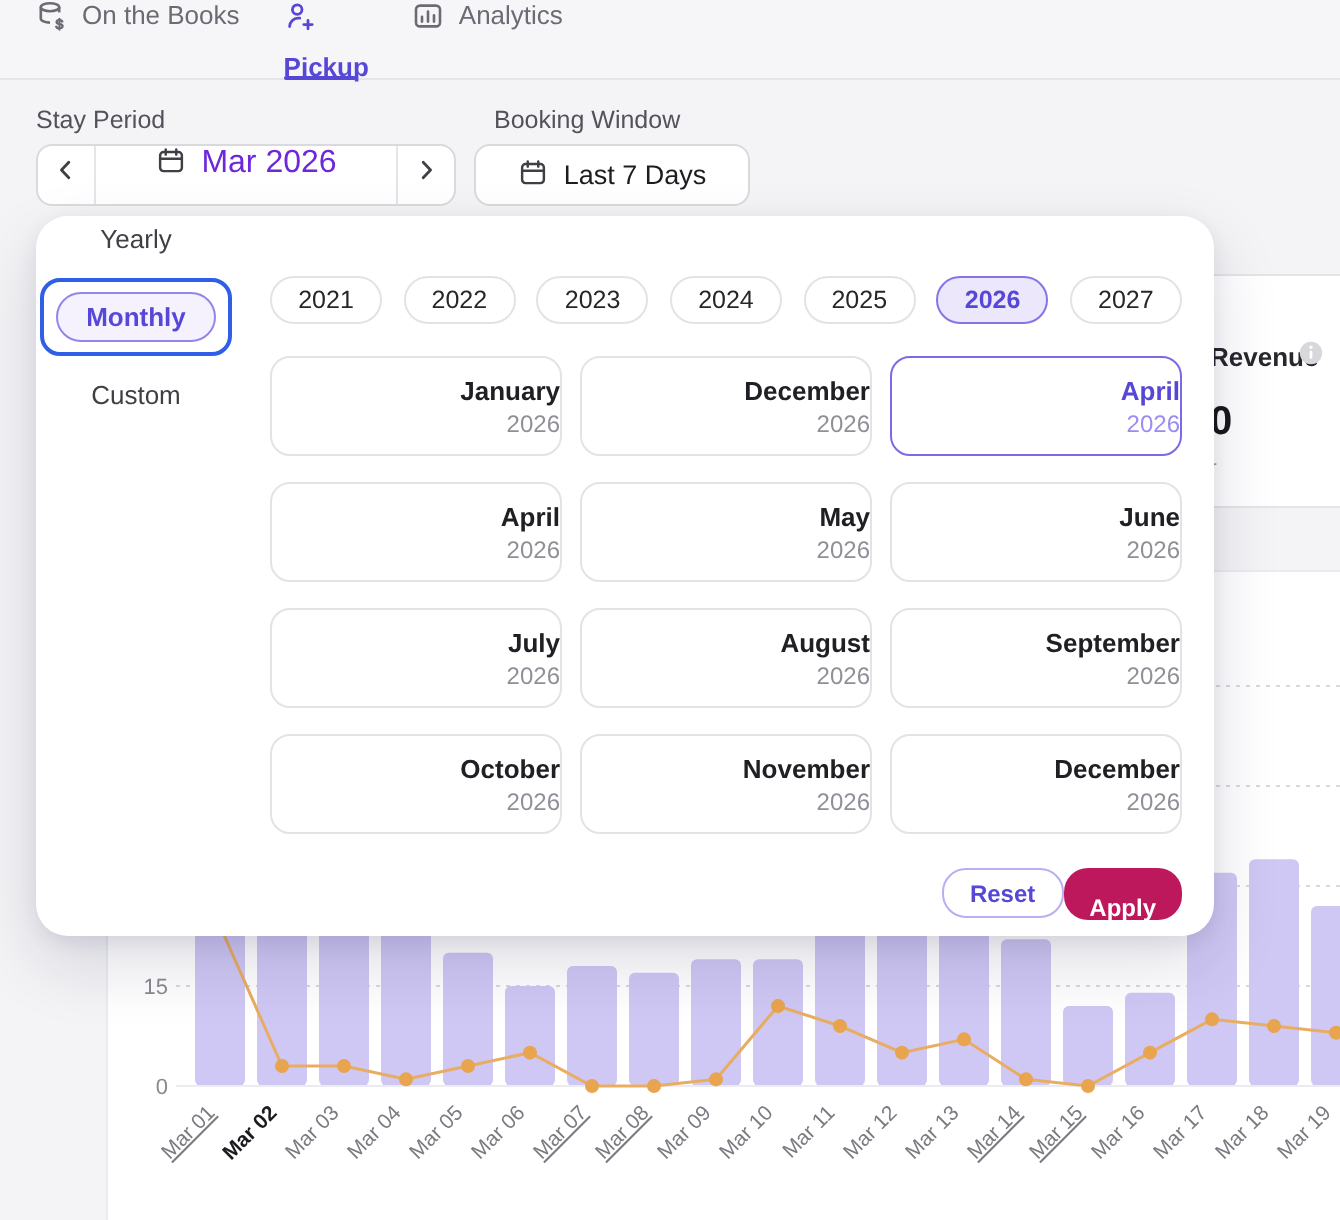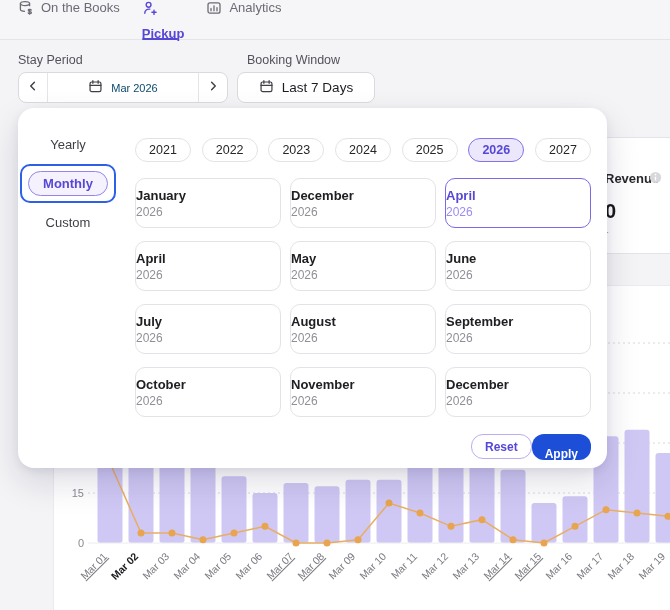--- a/index.html
+++ b/index.html
@@ -14,63 +14,63 @@
   .tab.active{color:#5747d6;font-weight:700;flex-direction:column;}
   .tab.active::after{content:"";position:absolute;left:0;right:6px;bottom:-1px;height:2.5px;border-radius:2px;background:#5747d6;}
 
   
   .flabel{position:absolute;font-size:12.5px;color:#52525b;}
   #stay-label{left:18px;top:53px;} #bw-label{left:247px;top:53px;}
   .seg{position:absolute;left:18px;top:72px;height:31px;width:210px;background:#fff;
     border:1px solid #dadade;border-radius:8px;display:flex;align-items:stretch;}
   .seg-btn{width:29px;display:flex;align-items:center;justify-content:center;cursor:pointer;}
   .seg-btn.l{border-right:1px solid #e5e5e9;} .seg-btn.r{border-left:1px solid #e5e5e9;}
-  .seg-mid{flex:1;display:flex;align-items:center;justify-content:center;gap:8px;
-    font-size:11px;color:#0c4a6e;cursor:pointer;}
+  .seg-mid{flex:1;display:flex;justify-content:center;gap:8px;
+    font-size:16px;color:#6d28d9;cursor:pointer;}
   .bw-btn{position:absolute;left:237px;top:72px;height:31px;width:138px;background:#fff;
     border:1px solid #dadade;border-radius:8px;display:flex;align-items:center;justify-content:center;
     gap:8px;font-size:13.5px;color:#1c1c21;cursor:pointer;}
 
   
   .kpi-card{position:absolute;left:558px;top:137px;width:220px;height:117px;background:#fff;
     border:1px solid #e4e4e8;border-radius:12px;z-index:1;}
   .kpi-title{position:absolute;left:46px;top:33px;font-size:13px;font-weight:700;color:#27272c;}
   .kpi-info{position:absolute;left:90px;top:32px;}
   .kpi-value{position:absolute;left:46px;top:62px;font-size:20px;font-weight:700;color:#18181b;}
   .kpi-sub{position:absolute;left:46px;top:91px;font-size:10px;color:#8f8f97;}
   .chart-card{position:absolute;left:53px;top:285px;width:660px;height:400px;background:#fff;
     border:1px solid #ebebef;border-radius:14px;z-index:1;}
   #chart-svg{position:absolute;left:0;top:0;z-index:2;}
 
   
   .popup{position:absolute;left:18px;top:108px;width:589px;height:360px;background:#fff;
     border-radius:16px;box-shadow:0 14px 34px rgba(24,18,70,.14),0 3px 10px rgba(24,18,70,.08);
     z-index:10;display:flex;}
-  .pp-sidebar{width:100px;padding-top:25px;display:flex;flex-direction:column;align-items:center;gap:8px;}
+  .pp-sidebar{width:100px;display:flex;flex-direction:column;align-items:center;gap:8px;}
   .mode{font-size:13px;color:#3f3f46;padding:4px 0;cursor:pointer;}
   .mode-ring{border:2px solid #2f5fe6;border-radius:10px;padding:5px 6px;background:#fff;font-weight:bold;}
   .mode-pill{border:1px solid #9286ec;background:#f5f2fe;border-radius:999px;padding:4px 14px;
     color:#5747d6;font-size:13px;cursor:pointer;}
   .pp-content{flex:1;padding:30px 16px 9px 17px;display:flex;flex-direction:column;}
   .year-row{display:flex;justify-content:space-between;}
   .year-pill{width:56px;height:24px;border:1px solid #e3e3e7;border-radius:12px;background:#fff;
     display:flex;align-items:center;justify-content:center;font-size:12.5px;color:#27272a;cursor:pointer;}
   .year-pill.selected{background:#ece7fb;border-color:#8474e8;color:#5747d6;font-weight:700;}
   .month-grid{margin-top:16px;display:grid;grid-template-columns:repeat(3,1fr);gap:13px 9px;}
   .month-card{height:50px;border:1px solid #e3e3e7;border-radius:10px;background:#fff;display:flex;
-    flex-direction:column;align-items:flex-start;justify-content:center;gap:2px;cursor:pointer;}
+    flex-direction:column;align-items:flex-end;justify-content:center;gap:2px;cursor:pointer;}
   .month-card .mname{font-size:13px;font-weight:600;color:#202024;}
   .month-card .myear{font-size:12px;color:#8f8f98;}
   .month-card.selected{border:1.5px solid #7a6ae6;}
   .month-card.selected .mname{color:#5747d6;}
   .month-card.selected .myear{color:#9a8cf0;}
   .pp-footer{margin-top:17px;display:flex;justify-content:flex-end;}
   .btn-reset{height:25px;padding:0 13px;border-radius:12px;border:1px solid #b9aef2;background:#fff;
     color:#5747d6;font-size:12px;font-weight:700;font-family:inherit;cursor:pointer;}
-  .btn-apply{height:25px;padding:13px 13px;border-radius:12px;border:none;background:#1d4ed8;
+  .btn-apply{height:25px;padding:13px 13px;border-radius:12px;border:none;background:#be185d;
     color:#fff;font-size:12px;font-weight:700;font-family:inherit;cursor:pointer;}
 </style>
 </head>
 <body>
 
 <div class="header">
   <div class="tab">
     <span>
       <svg width="16" height="16" viewBox="0 0 16 16" fill="none" stroke="#6b6b74" stroke-width="1.3">
         <ellipse cx="7" cy="3.6" rx="4.6" ry="2"></ellipse>

